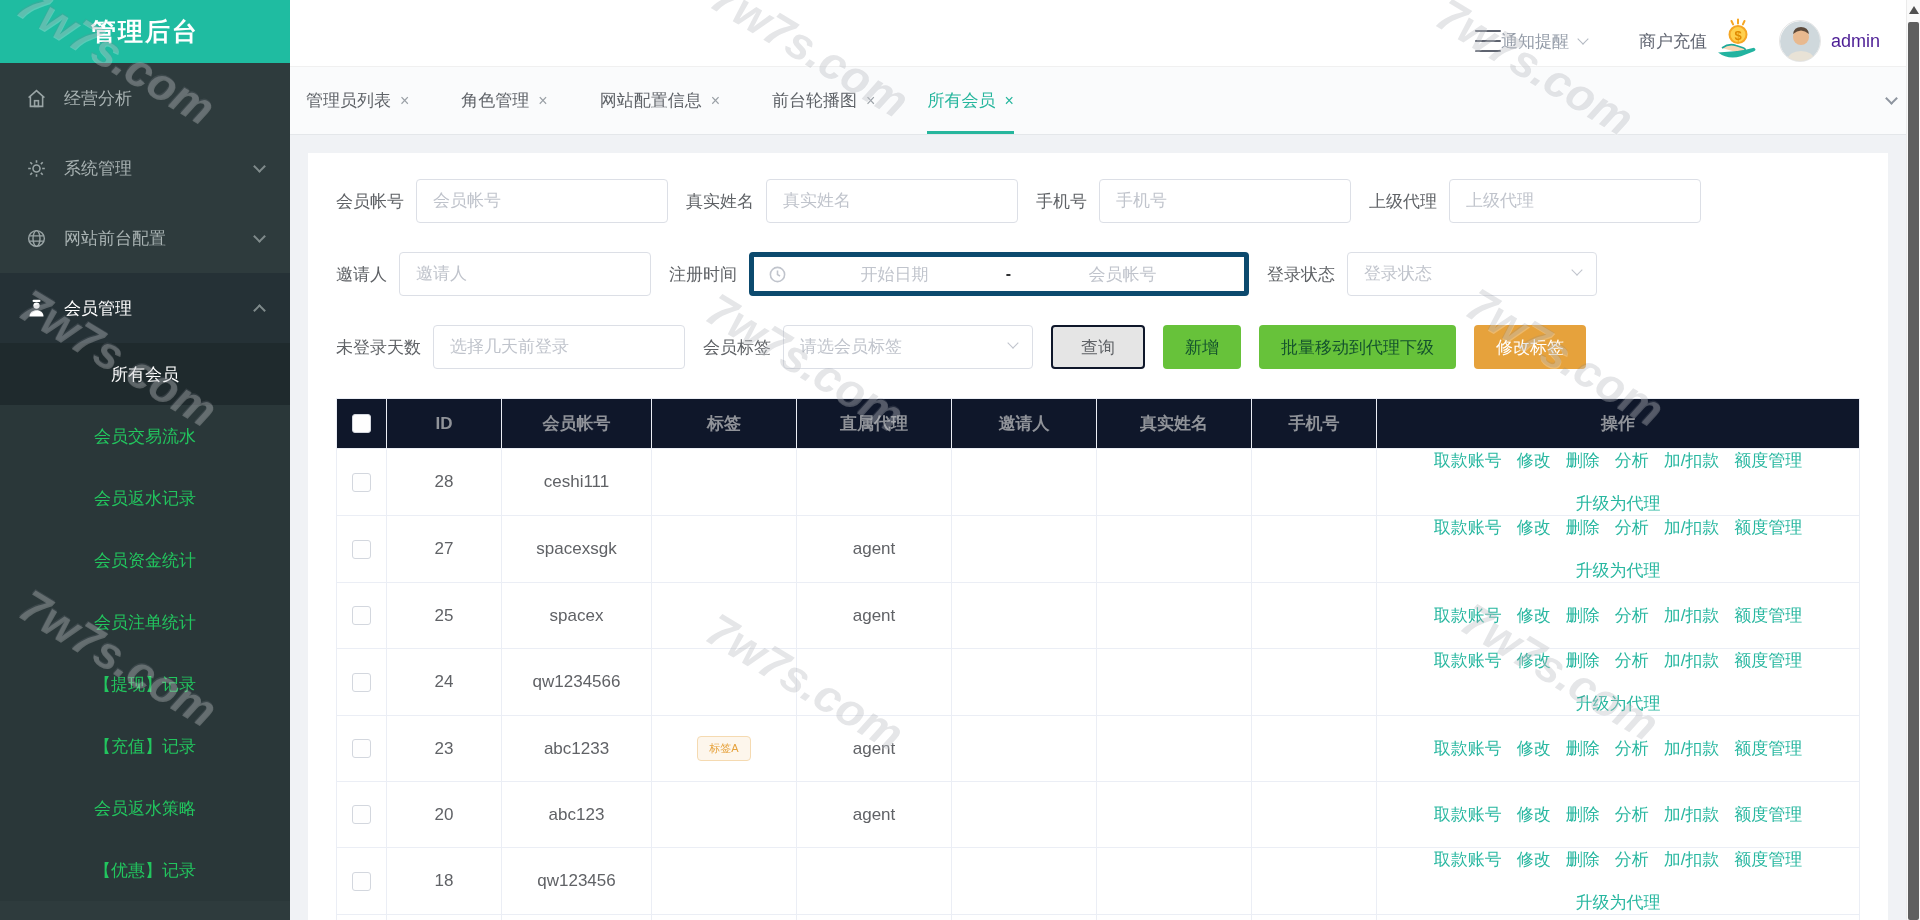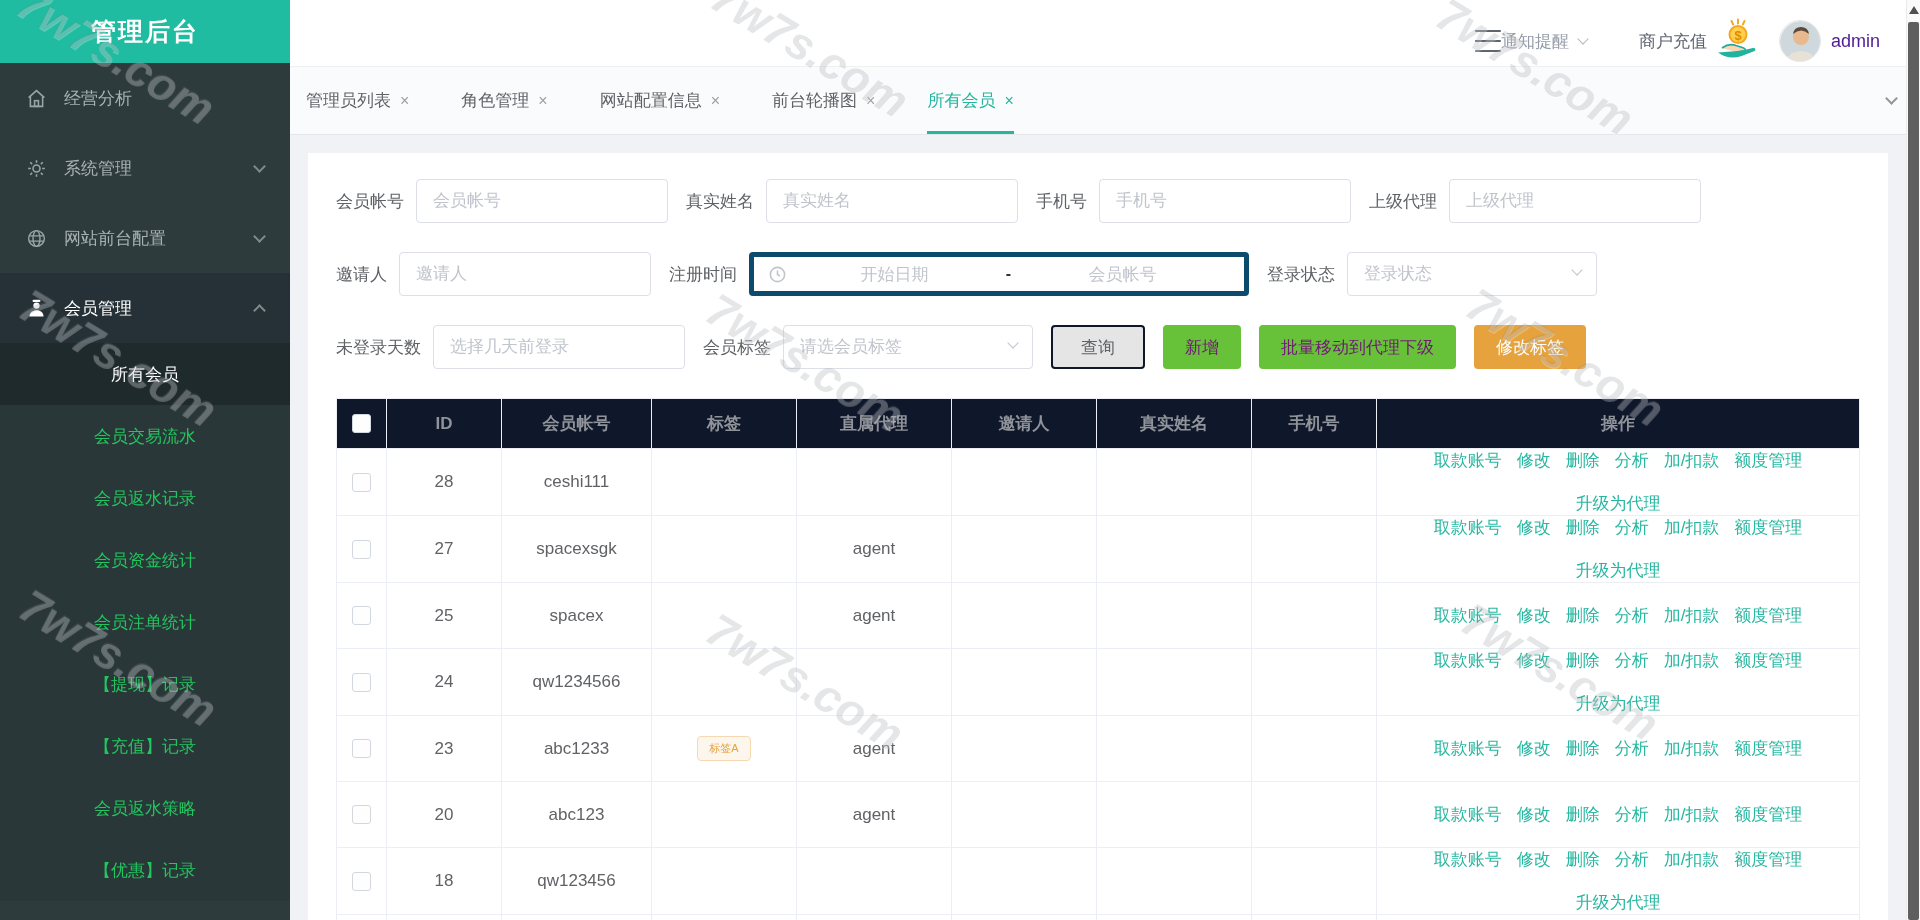--- a/index.html
+++ b/index.html
@@ -71,21 +71,21 @@
   .fselect .fselect-input { width:250px; padding-right:38px; }
   .fselect .chev { position:absolute; right:16px; top:18px; border-color:#c0c4cc; border-width:1.5px; width:8px; height:8px; }
   .daterange { width:500px; height:44px; border:5px solid #0c4a6e; border-radius:4px; display:flex;
                align-items:center; padding:0 14px; background:#fff; }
   .daterange .ph { flex:1; text-align:center; font-size:17px; color:#c0c4cc; }
   .daterange .sep { color:#303133; font-weight:bold; padding:0 4px; }
 
   .btn { height:44px; border:none; border-radius:4px; font-size:17px; padding:0 22px; cursor:pointer;
          font-family:inherit; white-space:nowrap; }
   .btn-plain { background:#e5e5e5; border:2px solid #0f172a; color:#5f6266; padding:0 28px; }
-  .btn-green { background:#67c23a; color:#701a75; }
+  .btn-green { background:#67c23a; color:#14532d; }
   .btn-orange { background:#e6a23c; color:#fff; }
 
   
   table { width:100%; border-collapse:collapse; table-layout:fixed; margin-top:24px; }
   th, td { border:1px solid #ebeef5; text-align:center; font-size:17px; }
   th { height:50px; color:#909399; font-weight:bold; background:#0f172a;margin-left:24px; }
   td { height:66px; color:#606266; }
   .cbx { width:19px; height:19px; border:1px solid #d3d7de; border-radius:3px; background:#fefefe; margin:0 auto; cursor:pointer; }
   .tag-badge { display:inline-block; padding:4px 11px; background:#fdf6ec; border:1px solid #f5dab1;
                color:#e6a23c; border-radius:4px; font-size:11px; }

